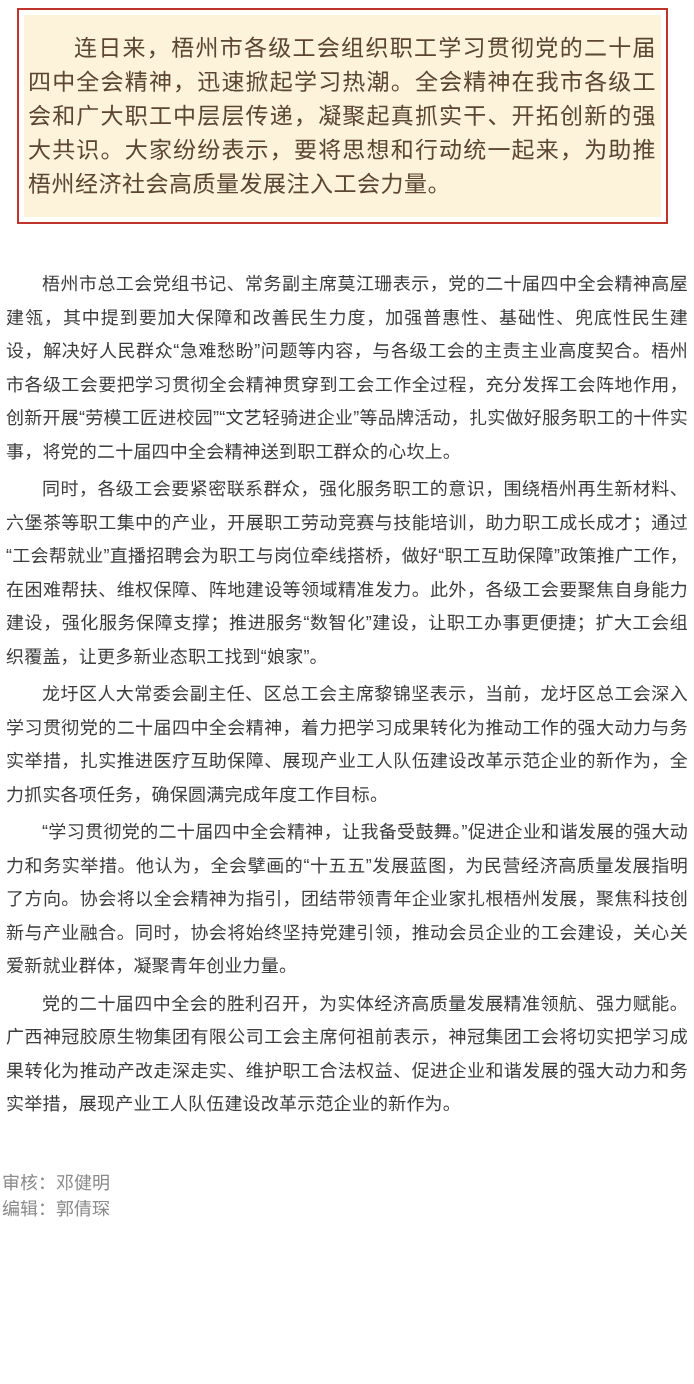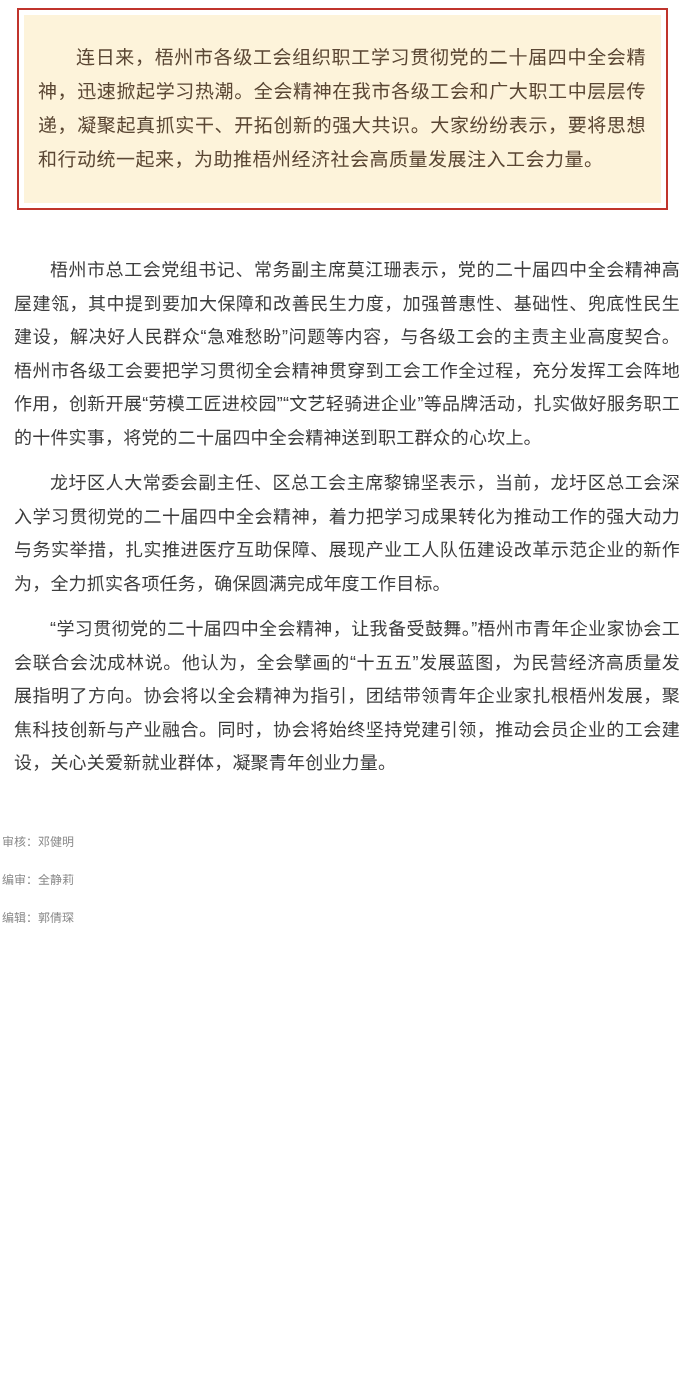--- a/index.html
+++ b/index.html
@@ -19,71 +19,71 @@
     border: 2px solid #c0342c;          
     padding: 5px;                       
     background: #ffffff;
     box-sizing: border-box;
   }
   .notice-inner {
     background: #fdf3da;                
     padding: 16px 5px 16px 4px;
   }
   .notice-text {
-    margin: 10px;
-    font-size: 19px;
+    margin: 0;
+    font-size: 23px;
     line-height: 34px;
     color: #5a4633;                     
     text-indent: 2em;
     text-align: justify;
     letter-spacing: 0.5px;
   }
   
   .article {
     margin-top: 44px;
     padding: 0 2px;
   }
   .article p {
-    margin: 12px;
+    margin: 4px;
     font-size: 18px;
     line-height: 33.5px;
     color: #3d3d3d;
     text-indent: 2em;
     text-align: justify;
     letter-spacing: 0.2px;
   }
   
   .credits {
     margin-top: 48px;
     padding: 0 2px 4px 2px;
   }
   .credit-line {
-    font-size: 12px;
+    font-size: 18px;
     line-height: 26px;
     color: #8b8b8b;
     white-space: pre-wrap;              
-    margin-top: 12px;
   }
 </style>
 </head>
 <body>
 
 <div class="page">
 
   <div class="notice-box">
     <div class="notice-inner">
       <p class="notice-text">连日来，梧州市各级工会组织职工学习贯彻党的二十届四中全会精神，迅速掀起学习热潮。全会精神在我市各级工会和广大职工中层层传递，凝聚起真抓实干、开拓创新的强大共识。大家纷纷表示，要将思想和行动统一起来，为助推梧州经济社会高质量发展注入工会力量。</p>
     </div>
   </div>
 
   <div class="article">
     <p>梧州市总工会党组书记、常务副主席莫江珊表示，党的二十届四中全会精神高屋建瓴，其中提到要加大保障和改善民生力度，加强普惠性、基础性、兜底性民生建设，解决好人民群众“急难愁盼”问题等内容，与各级工会的主责主业高度契合。梧州市各级工会要把学习贯彻全会精神贯穿到工会工作全过程，充分发挥工会阵地作用，创新开展“劳模工匠进校园”“文艺轻骑进企业”等品牌活动，扎实做好服务职工的十件实事，将党的二十届四中全会精神送到职工群众的心坎上。</p>
+    <p>同时，各级工会要紧密联系群众，强化服务职工的意识，围绕梧州再生新材料、六堡茶等职工集中的产业，开展职工劳动竞赛与技能培训，助力职工成长成才；通过“工会帮就业”直播招聘会为职工与岗位牵线搭桥，做好“职工互助保障”政策推广工作，在困难帮扶、维权保障、阵地建设等领域精准发力。此外，各级工会要聚焦自身能力建设，强化服务保障支撑；推进服务“数智化”建设，让职工办事更便捷；扩大工会组织覆盖，让更多新业态职工找到“娘家”。</p>
     <p>龙圩区人大常委会副主任、区总工会主席黎锦坚表示，当前，龙圩区总工会深入学习贯彻党的二十届四中全会精神，着力把学习成果转化为推动工作的强大动力与务实举措，扎实推进医疗互助保障、展现产业工人队伍建设改革示范企业的新作为，全力抓实各项任务，确保圆满完成年度工作目标。</p>
-    <p>“学习贯彻党的二十届四中全会精神，让我备受鼓舞。”梧州市青年企业家协会工会联合会沈成林说。他认为，全会擘画的“十五五”发展蓝图，为民营经济高质量发展指明了方向。协会将以全会精神为指引，团结带领青年企业家扎根梧州发展，聚焦科技创新与产业融合。同时，协会将始终坚持党建引领，推动会员企业的工会建设，关心关爱新就业群体，凝聚青年创业力量。</p>
+    <p>“学习贯彻党的二十届四中全会精神，让我备受鼓舞。”促进企业和谐发展的强大动力和务实举措。他认为，全会擘画的“十五五”发展蓝图，为民营经济高质量发展指明了方向。协会将以全会精神为指引，团结带领青年企业家扎根梧州发展，聚焦科技创新与产业融合。同时，协会将始终坚持党建引领，推动会员企业的工会建设，关心关爱新就业群体，凝聚青年创业力量。</p>
+    <p>党的二十届四中全会的胜利召开，为实体经济高质量发展精准领航、强力赋能。广西神冠胶原生物集团有限公司工会主席何祖前表示，神冠集团工会将切实把学习成果转化为推动产改走深走实、维护职工合法权益、促进企业和谐发展的强大动力和务实举措，展现产业工人队伍建设改革示范企业的新作为。</p>
   </div>
 
   <div class="credits">
     <div class="credit-line">审核：邓健明</div>
-    <div class="credit-line">编审：全静莉</div>
     <div class="credit-line">编辑：郭倩琛</div>
   </div>
 
 </div>
 
 </body></html>

